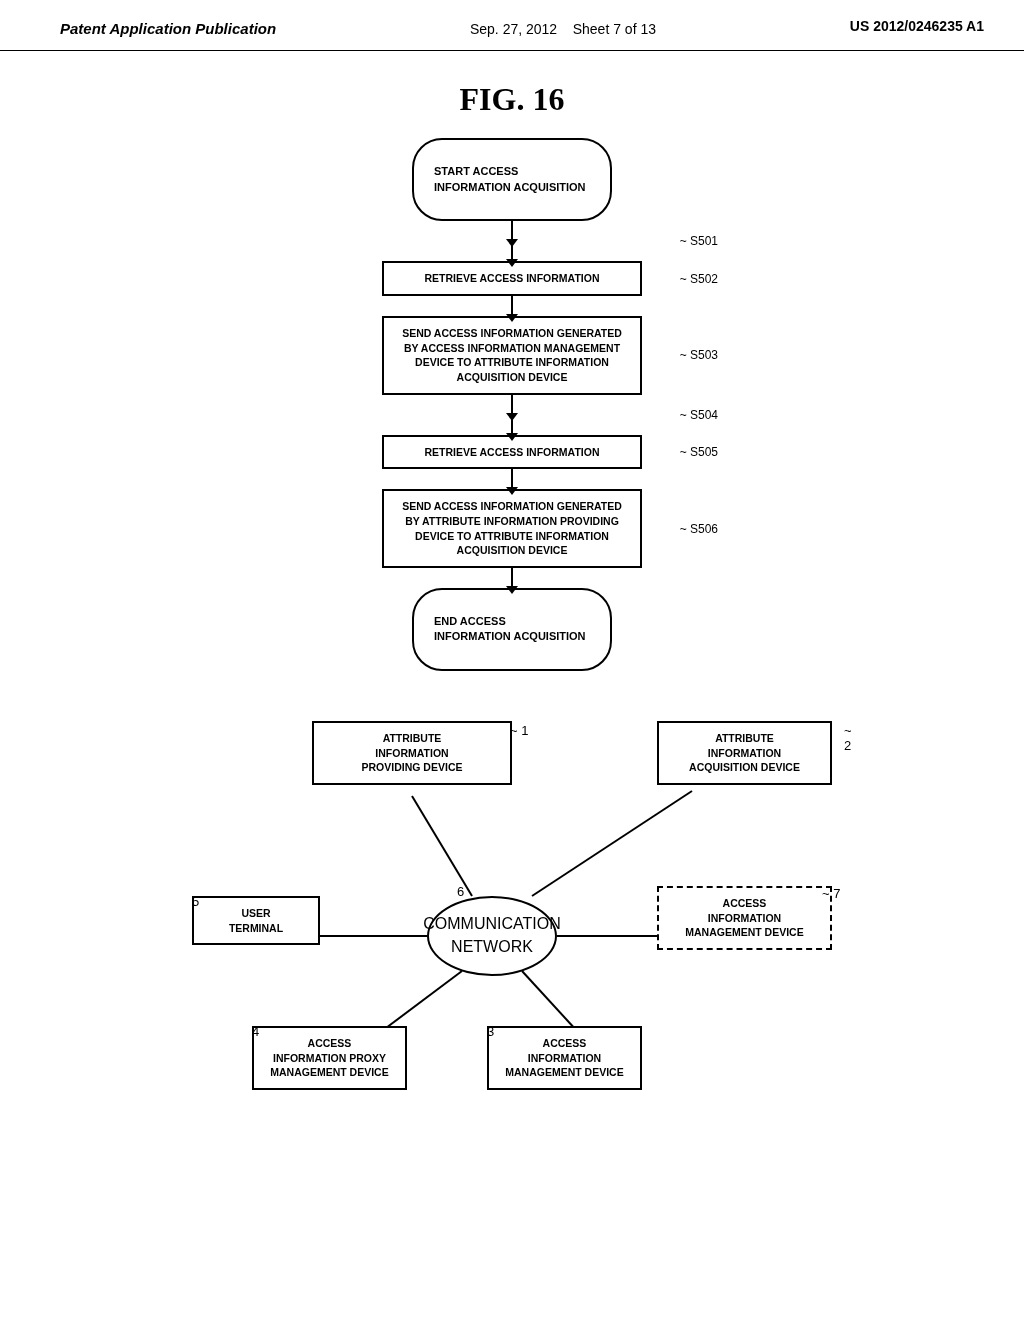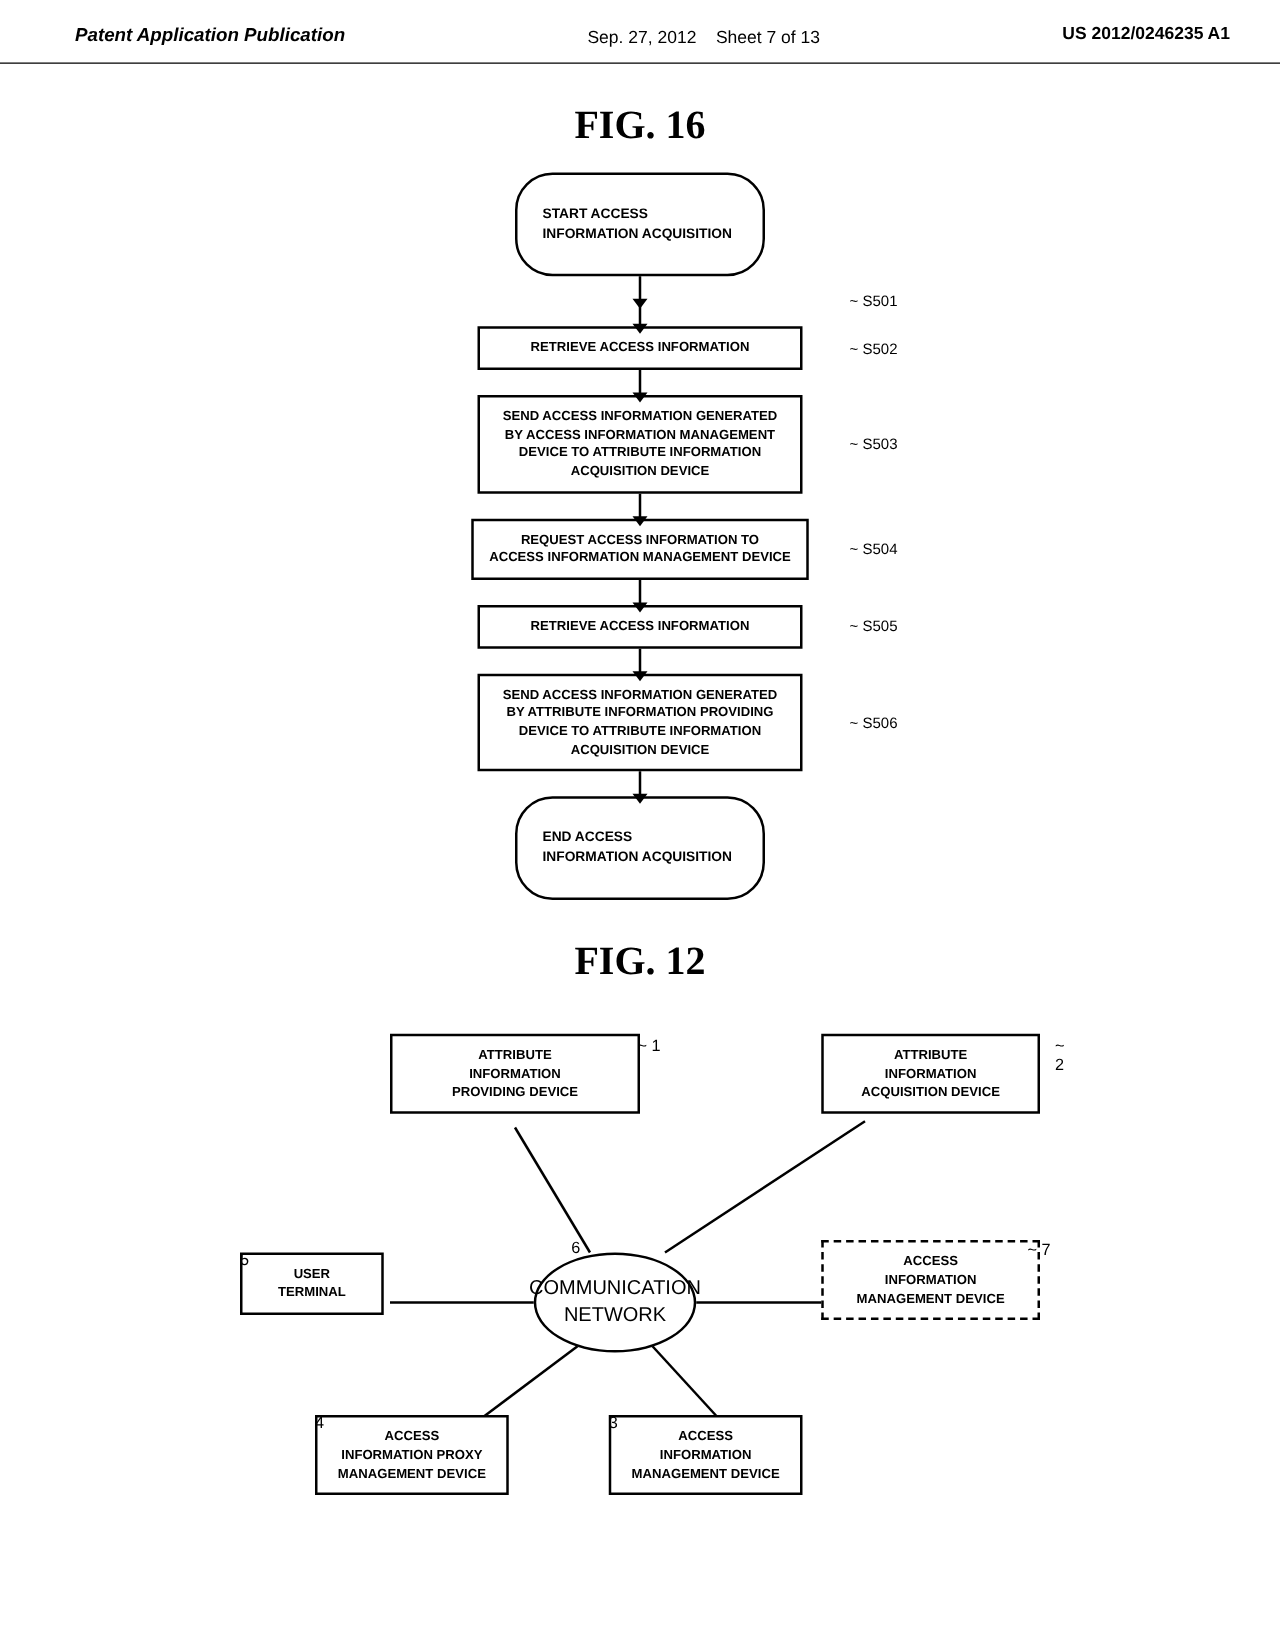--- a/index.html
+++ b/index.html
@@ -203,21 +203,20 @@
     </div>
     <div class="flow-arrow"></div>
 
     <div class="flow-box-wrapper">
       <div class="flow-box">SEND ACCESS INFORMATION GENERATED<br>BY ACCESS INFORMATION MANAGEMENT<br>DEVICE TO ATTRIBUTE INFORMATION<br>ACQUISITION DEVICE</div>
       <span class="flow-label">~ S503</span>
     </div>
     <div class="flow-arrow"></div>
 
     <div class="flow-box-wrapper">
-      <div class="flow-box">REQUEST ACCESS INFORMATION TO<br>ACCESS INFORMATION MANAGEMENT DEVICE</div>
       <span class="flow-label">~ S504</span>
     </div>
     <div class="flow-arrow"></div>
 
     <div class="flow-box-wrapper">
       <div class="flow-box">RETRIEVE ACCESS INFORMATION</div>
       <span class="flow-label">~ S505</span>
     </div>
     <div class="flow-arrow"></div>
 
@@ -225,21 +224,20 @@
       <div class="flow-box">SEND ACCESS INFORMATION GENERATED<br>BY ATTRIBUTE INFORMATION PROVIDING<br>DEVICE TO ATTRIBUTE INFORMATION<br>ACQUISITION DEVICE</div>
       <span class="flow-label">~ S506</span>
     </div>
     <div class="flow-arrow"></div>
 
     <div class="flow-start-end">END ACCESS<br>INFORMATION ACQUISITION</div>
 
   </div>
 
   <div class="section-gap">
-    <div class="fig-title">FIG. 12</div>
 
     <div class="fig12-container">
       <svg class="fig12-svg">
 
         <line x1="250" y1="95" x2="310" y2="195" stroke="#000" stroke-width="2"></line>
 
         <line x1="530" y1="90" x2="370" y2="195" stroke="#000" stroke-width="2"></line>
 
         <line x1="150" y1="235" x2="265" y2="235" stroke="#000" stroke-width="2"></line>
 
@@ -263,21 +261,21 @@
       <div class="node-box dashed" style="right:30px; top:185px; width:175px;">
         ACCESS<br>INFORMATION<br>MANAGEMENT DEVICE
       </div>
       <span class="node-label" style="left:660px; top:185px;">~ 7</span>
 
       <div class="network-ellipse" style="left:265px; top:195px; width:130px; height:80px;">
         COMMUNICATION<br>NETWORK
       </div>
       <span class="node-label" style="left:295px; top:183px;">6</span>
 
-      <div class="node-box" style="left:30px; top:195px; width:115px;">
+      <div class="node-box" style="left:30px; top:195px; width:128px;">
         USER<br>TERMINAL
       </div>
       <span class="node-label" style="left:30px; top:193px;">5</span>
 
       <div class="node-box" style="left:90px; top:325px; width:155px;">
         ACCESS<br>INFORMATION PROXY<br>MANAGEMENT  DEVICE
       </div>
       <span class="node-label" style="left:90px; top:323px;">4</span>
 
       <div class="node-box" style="left:325px; top:325px; width:155px;">

